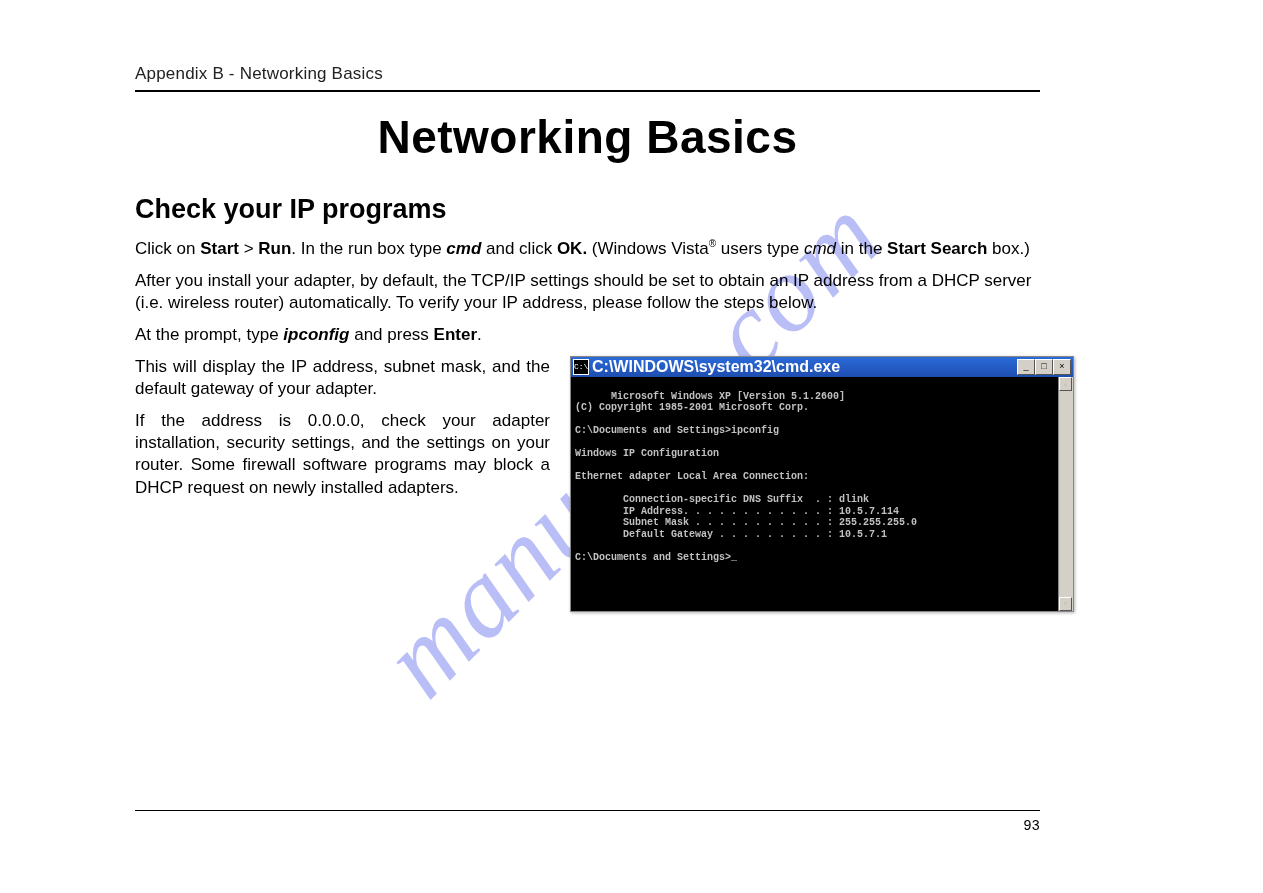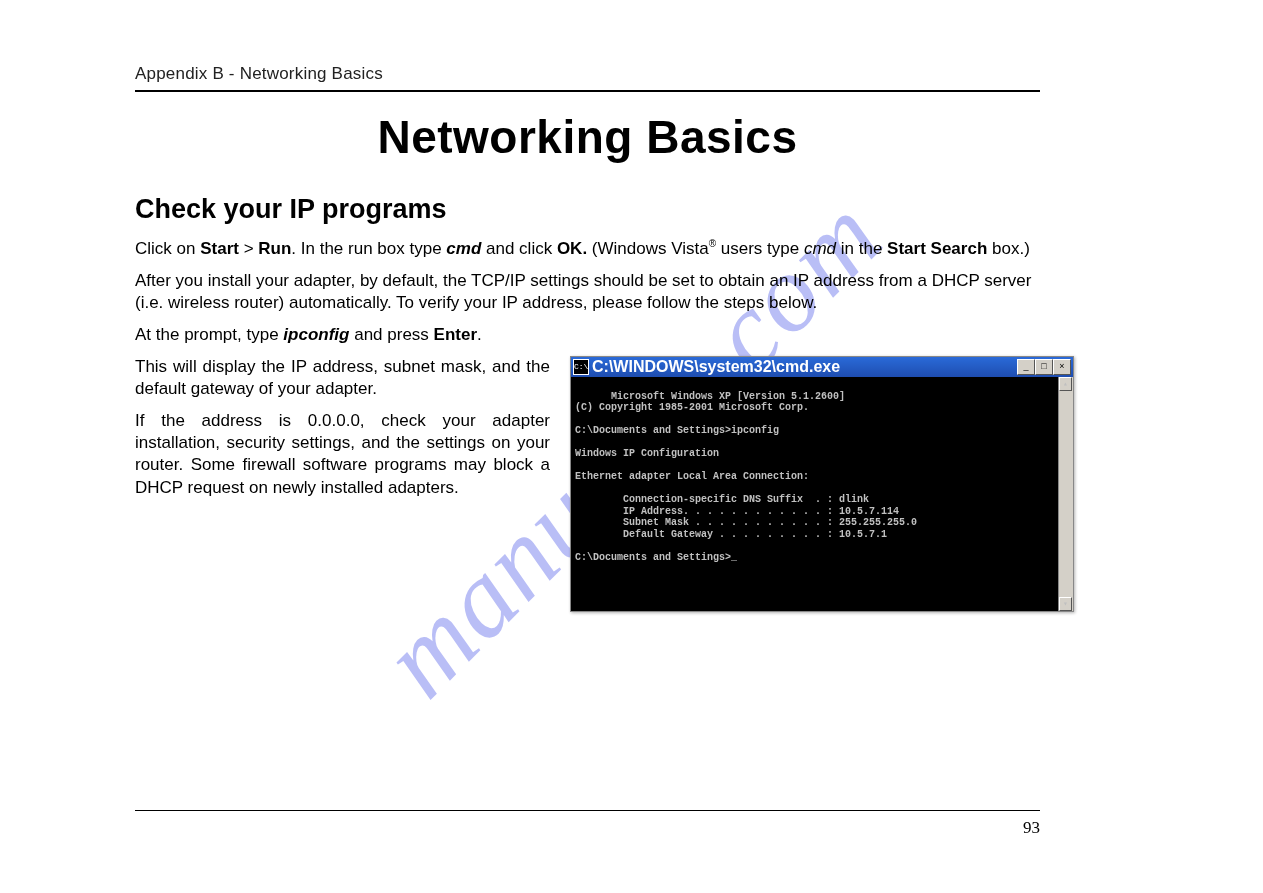--- a/index.html
+++ b/index.html
@@ -177,22 +177,22 @@
     position: absolute;
     left: 135px;
     top: 818px;
     font-size: 17px;
     font-family: "Arial Narrow", Arial, sans-serif;
   }
   .footer-right {
     position: absolute;
     right: 223px;
     top: 818px;
-    font-size: 17px;
-    font-family: Liberation Serif, serif;
+    font-size: 14px;
+    font-family: Liberation Mono, monospace;
   }
 
   
   .watermark {
     position: absolute;
     left: 50%;
     top: 50%;
     transform: translate(-50%, -50%) rotate(-45deg);
     font-size: 110px;
     font-style: italic;

